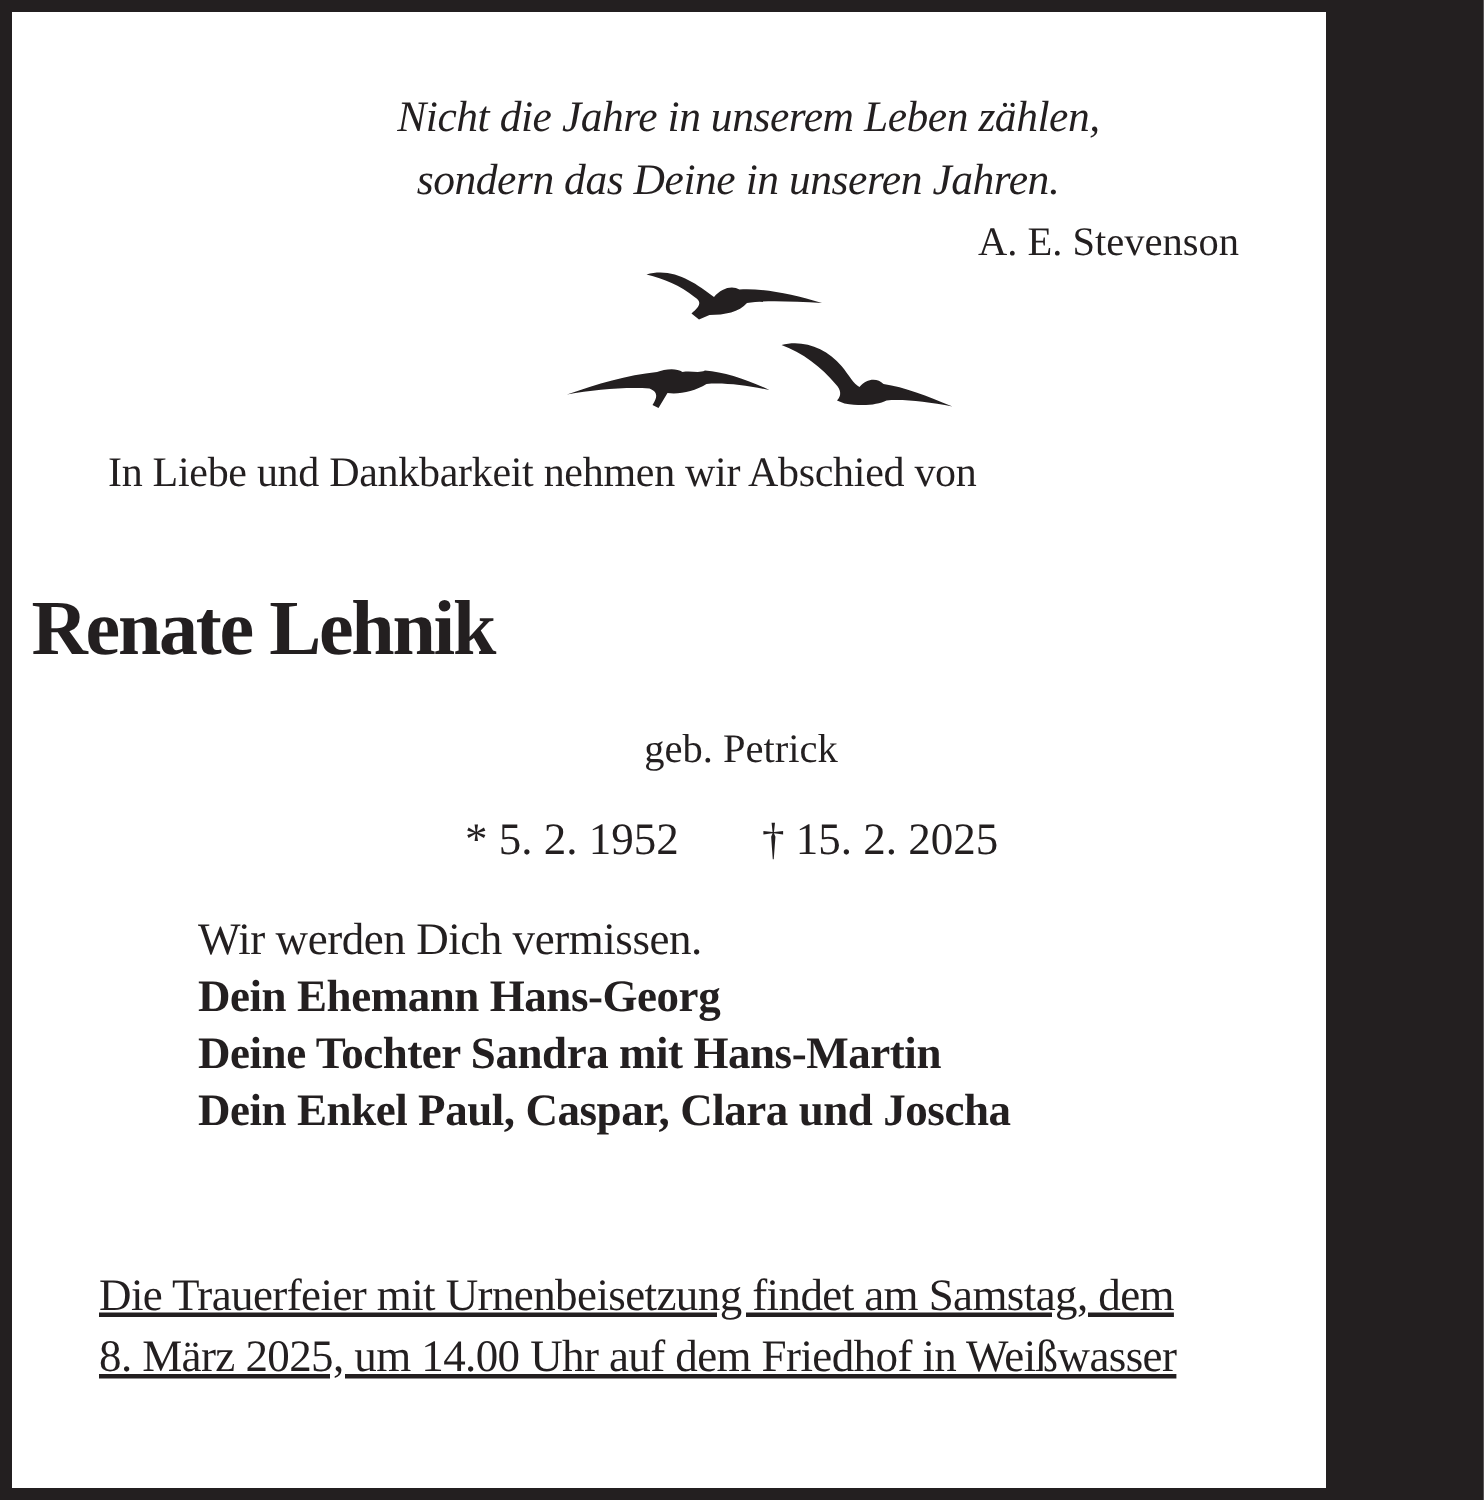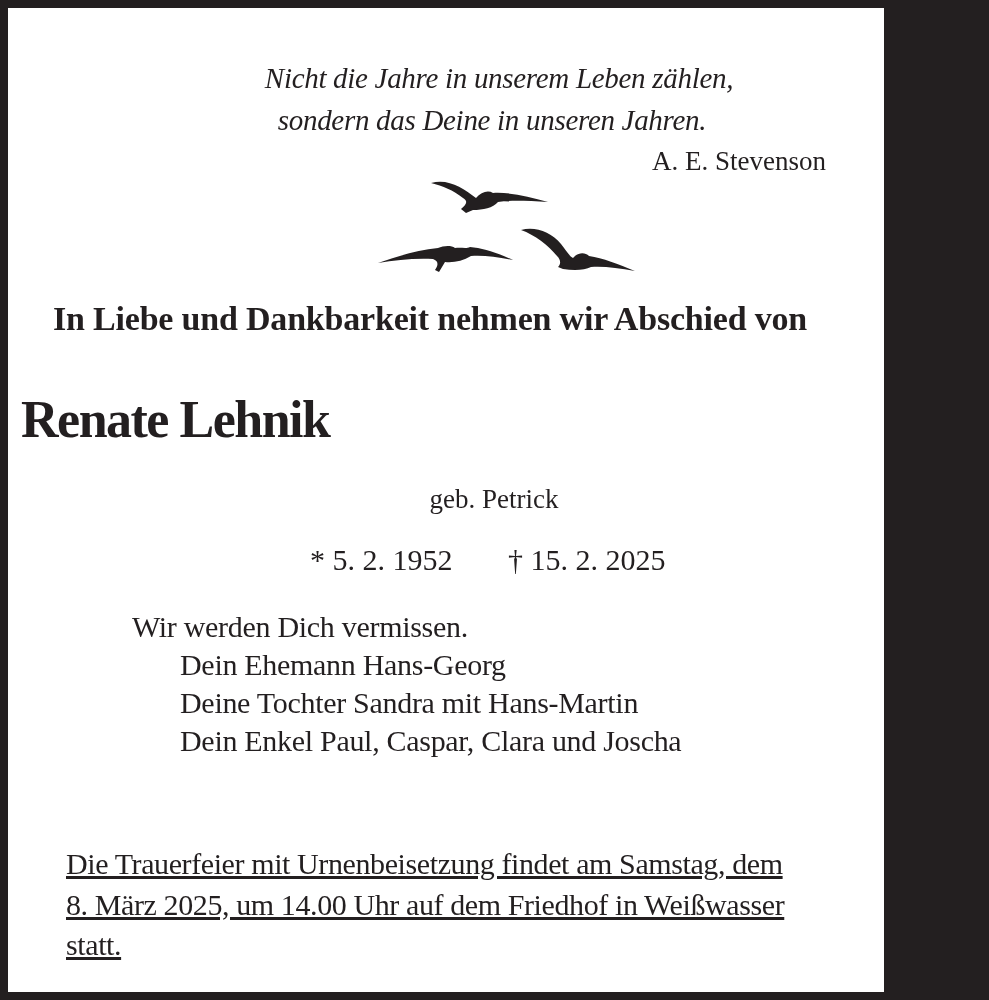--- a/index.html
+++ b/index.html
@@ -11,31 +11,31 @@
     }
     .abs { position: absolute; white-space: nowrap; }
     .quote {
       left: 0; width: 972px; text-align: center; font-style: italic;
       font-size: 29px; letter-spacing: -0.3px;
     }
     .q1 { top: 54px; left: 0; width: 982px; }
     .q2 { top: 96px; left: 0; width: 968px; }
     .author { top: 138px; right: 58px; font-size: 27px; }
     .birds { left: 355px; top: 160px; }
-    .intro { left: 45px; top: 292px; font-size: 34px; letter-spacing: -0.2px; font-weight: bold; }
+    .intro { left: 64px; top: 292px; font-size: 28px; letter-spacing: -0.2px; }
     .name {
       left: 13px; width: 972px; text-align: left; top: 382px;
       font-size: 52px; font-weight: bold; letter-spacing: -1.5px;
     }
     .maiden { left: 0; width: 972px; text-align: center; top: 476px; font-size: 27px; font-family: Liberation Serif, serif; }
     .dates { top: 535px; font-size: 30px; }
     .birth { left: 302px; }
     .death { left: 500px; }
     .family { left: 124px; top: 600px; font-size: 30px; line-height: 38px; letter-spacing: -0.3px; }
-    .family .b { font-weight: normal; margin-left: 48px; }
+    .family .b { font-weight: bold; }
     .notice { left: 58px; top: 836px; font-size: 30px; line-height: 40.5px; letter-spacing: -0.4px; text-decoration: underline; }
   </style>
 </head>
 <body>
 
 <div class="card">
 
   <div class="abs quote q1">Nicht die Jahre in unserem Leben zählen,</div>
   <div class="abs quote q2">sondern das Deine in unseren Jahren.</div>
   <div class="abs author">A. E. Stevenson</div>
@@ -63,16 +63,15 @@
   <div class="abs family">
     <div>Wir werden Dich vermissen.</div>
     <div class="b">Dein Ehemann Hans-Georg</div>
     <div class="b">Deine Tochter Sandra mit Hans-Martin</div>
     <div class="b">Dein Enkel Paul, Caspar, Clara und Joscha</div>
   </div>
 
   <div class="abs notice">
     <div>Die Trauerfeier mit Urnenbeisetzung findet am Samstag, dem</div>
     <div>8. März 2025, um 14.00 Uhr auf dem Friedhof in Weißwasser</div>
-    <div>statt.</div>
   </div>
 
 </div>
 
 </body></html>

